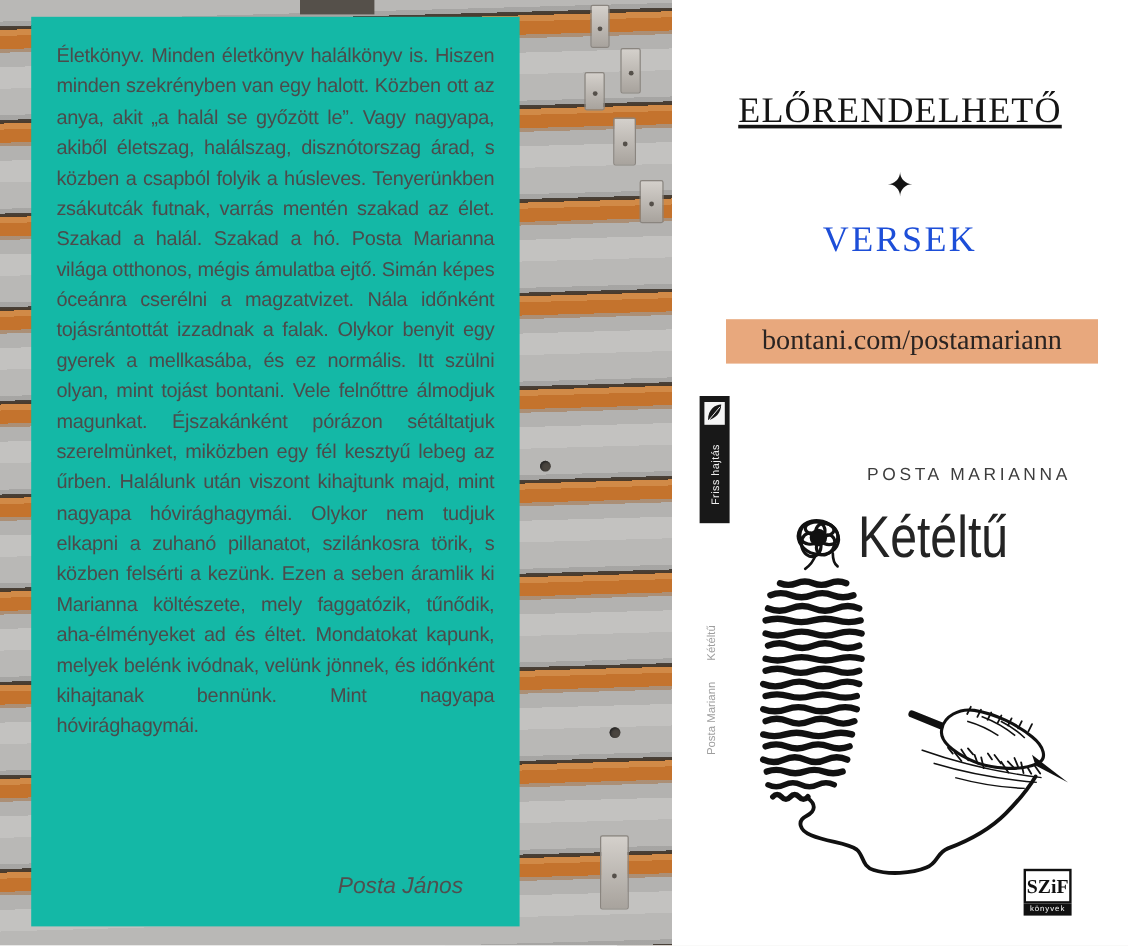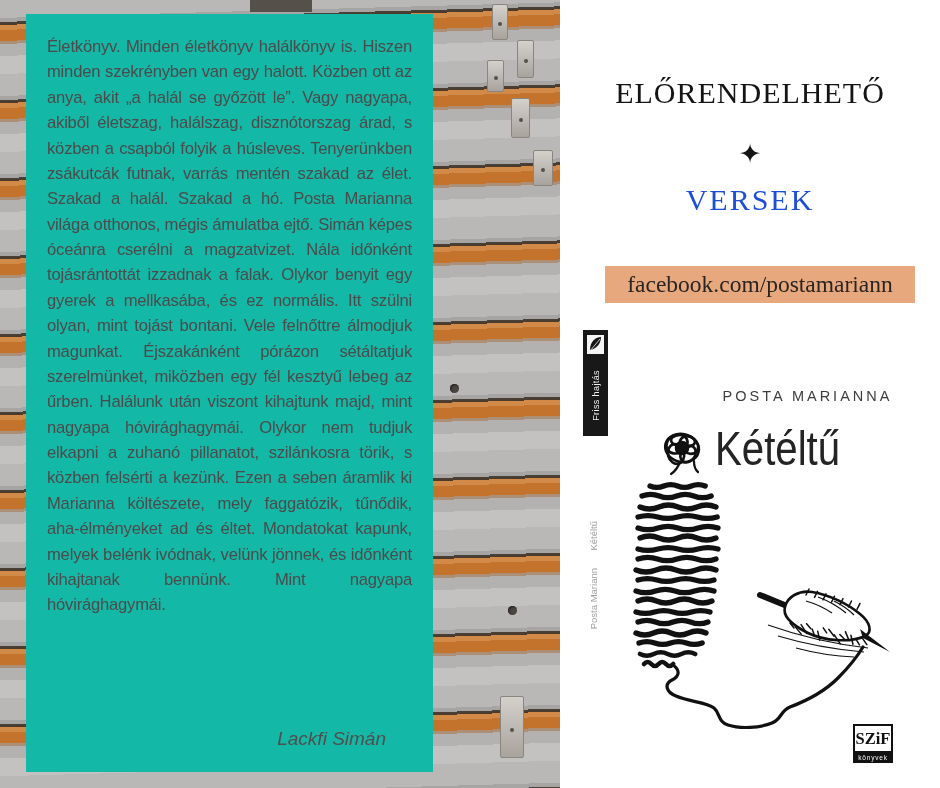--- a/index.html
+++ b/index.html
@@ -33,21 +33,21 @@
      box-sizing:border-box;padding:20px 21px 16px 21px;display:flex;flex-direction:column;}
   .quote-text{margin:0;font-size:16.6px;line-height:1.53;letter-spacing:-0.2px;color:#4b4b4b;
      text-align:justify;}
   .quote-author{margin-top:auto;margin-bottom:6px;padding-right:26px;text-align:right;
      font-style:italic;font-size:19px;color:#4f4f4f;}
 
   
   .promo{position:absolute;left:560px;top:0;width:380px;height:788px;background:#ffffff;}
   .serif{font-family:"Liberation Serif",serif;}
   .preorder{position:absolute;left:0;top:76px;width:100%;text-align:center;
-     font-size:30px;letter-spacing:1px;color:#141414;}
+     font-size:30px;letter-spacing:1px;color:#141414;text-decoration:underline;}
   .star{position:absolute;left:0;top:138px;width:100%;text-align:center;font-size:27px;color:#141414;}
   .genre{position:absolute;left:0;top:183px;width:100%;text-align:center;
      font-size:30px;letter-spacing:2px;color:#1d4ed8;}
   .fb-banner{position:absolute;left:45px;top:266px;width:310px;height:37px;background:#e8a87d;
      text-align:center;line-height:37px;font-size:23.5px;color:#2a2422;}
 
   
   .vtext{writing-mode:vertical-rl;transform:rotate(180deg);text-orientation:mixed;}
   .series-badge{position:absolute;left:23px;top:330px;width:25px;height:106px;background:#181818;}
   .badge-leaf{position:absolute;left:4px;top:5px;width:17px;height:19px;background:#f5f5f5;}
@@ -86,29 +86,29 @@
     <div class="bracket" style="left:517px;top:40px;width:15px;height:36px;"></div>
     <div class="bracket" style="left:487px;top:60px;width:15px;height:30px;"></div>
     <div class="bracket" style="left:511px;top:98px;width:17px;height:38px;"></div>
     <div class="bracket" style="left:533px;top:150px;width:18px;height:34px;"></div>
     <div class="bracket" style="left:500px;top:696px;width:22px;height:60px;"></div>
     <div class="hole" style="left:450px;top:384px;"></div>
     <div class="hole" style="left:508px;top:606px;"></div>
 
     <div class="quote-box">
       <p class="quote-text">Életkönyv. Minden életkönyv halálkönyv is. Hiszen minden szekrényben van egy halott. Közben ott az anya, akit „a halál se győzött le”. Vagy nagyapa, akiből életszag, halálszag, disznótorszag árad, s közben a csapból folyik a húsleves. Tenyerünkben zsákutcák futnak, varrás mentén szakad az élet. Szakad a halál. Szakad a hó. Posta Marianna világa otthonos, mégis ámulatba ejtő. Simán képes óceánra cserélni a magzatvizet. Nála időnként tojásrántottát izzadnak a falak. Olykor benyit egy gyerek a mellkasába, és ez normális. Itt szülni olyan, mint tojást bontani. Vele felnőttre álmodjuk magunkat. Éjszakánként pórázon sétáltatjuk szerelmünket, miközben egy fél kesztyű lebeg az űrben. Halálunk után viszont kihajtunk majd, mint nagyapa hóvirághagymái. Olykor nem tudjuk elkapni a zuhanó pillanatot, szilánkosra törik, s közben felsérti a kezünk. Ezen a seben áramlik ki Marianna költészete, mely faggatózik, tűnődik, aha-élményeket ad és éltet. Mondatokat kapunk, melyek belénk ivódnak, velünk jönnek, és időnként kihajtanak bennünk. Mint nagyapa hóvirághagymái.</p>
-      <div class="quote-author">Lackfi Simán</div>
+      <div class="quote-author">Posta János</div>
     </div>
   </div>
 
   <div class="promo">
     <div class="preorder serif">ELŐRENDELHETŐ</div>
     <div class="star">✦</div>
     <div class="genre serif">VERSEK</div>
-    <div class="fb-banner serif">facebook.com/postamariann</div>
+    <div class="fb-banner serif">bontani.com/postamariann</div>
 
     <div class="series-badge">
       <div class="badge-leaf">
         <svg width="17" height="19" viewBox="0 0 17 19">
           <path d="M3 15 C3 6 9 2 14 2 C14 9 9 14 3 15 Z" fill="#161616"></path>
           <path d="M3 16 Q8 10 13 4" stroke="#f5f5f5" stroke-width="0.8" fill="none"></path>
         </svg>
       </div>
       <div class="badge-label">
           <span class="vtext">Friss hajtás</span>

